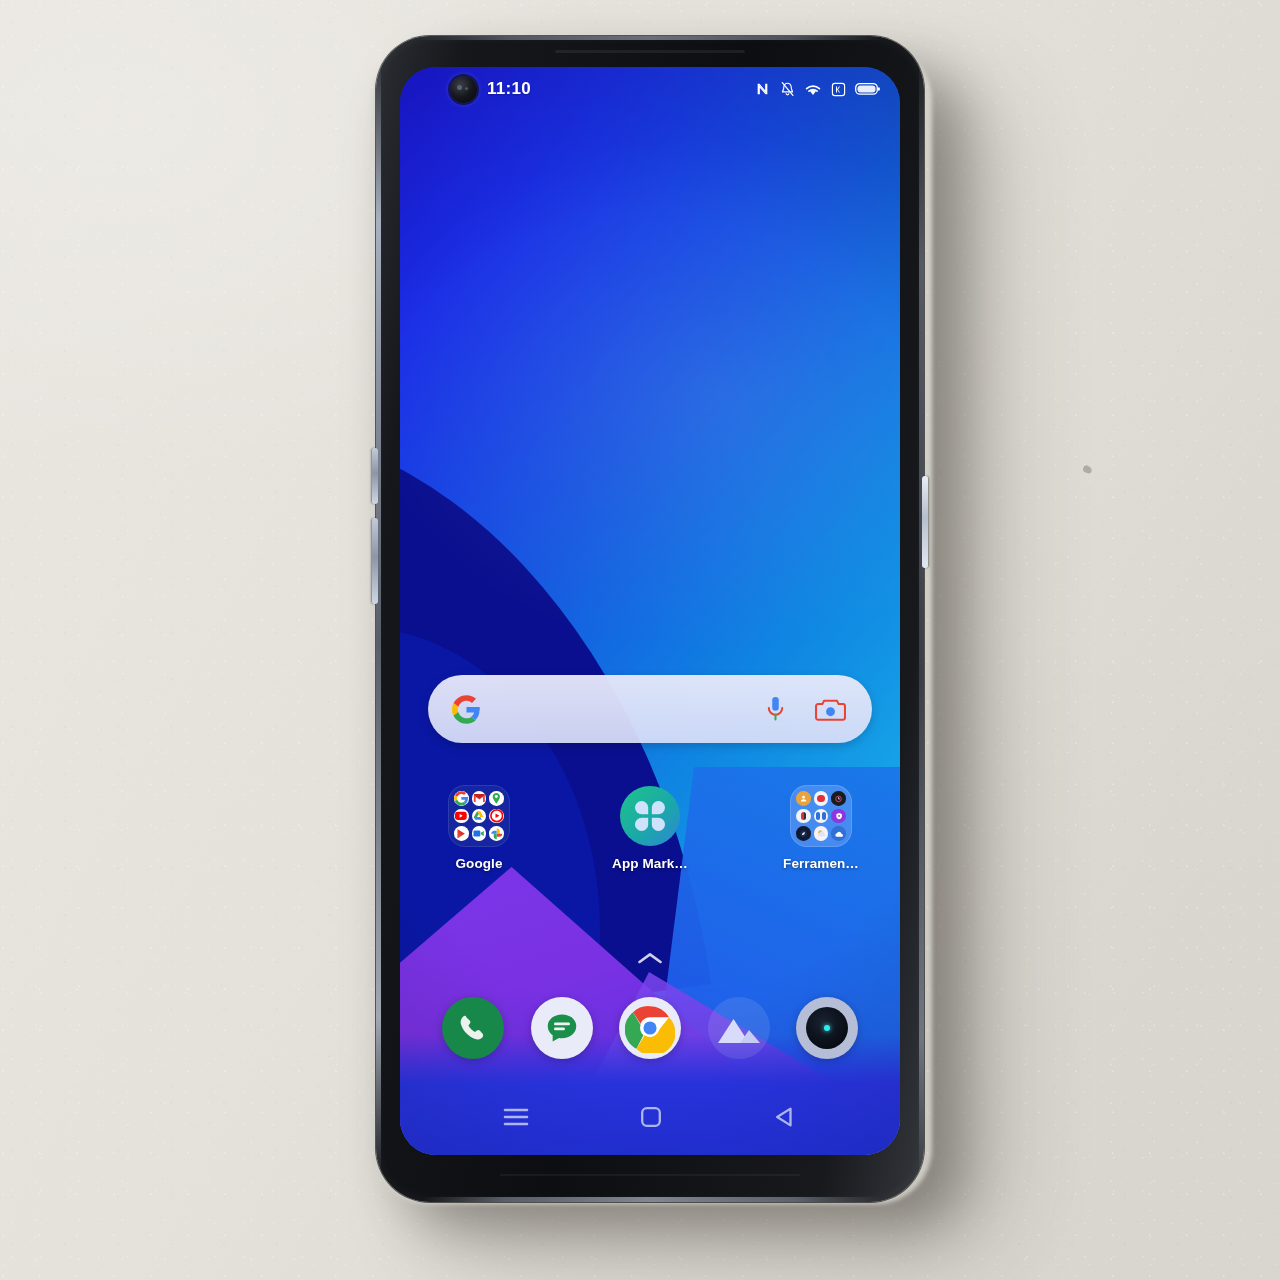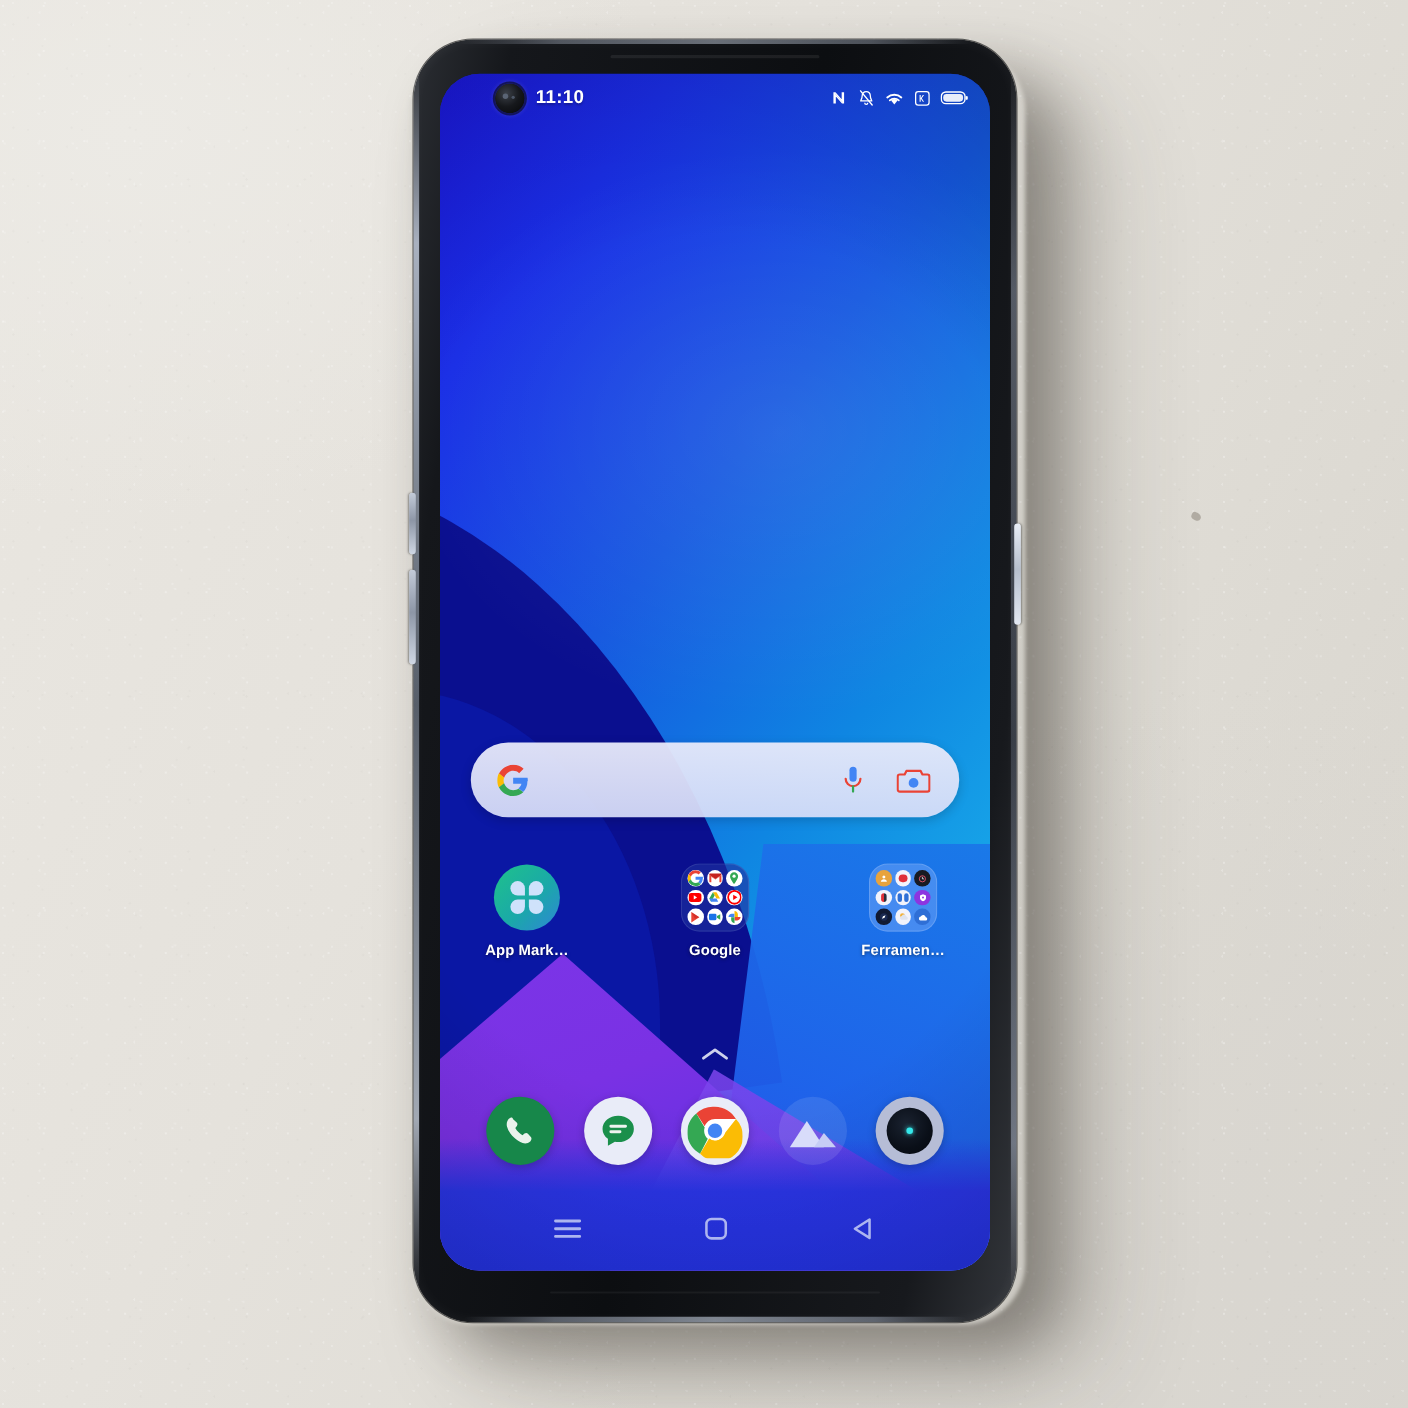--- a/index.html
+++ b/index.html
@@ -241,20 +241,87 @@
             <rect x="8.6" y="2" width="3.4" height="14.2" rx="3.4" fill="#FBBC05" opacity=".0"></rect>
           </svg>
           <svg width="31" height="27" viewBox="0 0 32 28">
             <path d="M3 8.4h4.6L9.3 5h13.4l1.7 3.4H29a2 2 0 0 1 2 2v12.2a2 2 0 0 1-2 2H3a2 2 0 0 1-2-2V10.4a2 2 0 0 1 2-2z" fill="none" stroke="#EA4335" stroke-width="2.1" stroke-linejoin="round"></path>
             <circle cx="16" cy="16.3" r="4.6" fill="#4285F4"></circle>
           </svg>
         </div>
       </div>
 
       <div id="apps">
+
+        <div class="app">
+          <div class="appicon">
+            <div class="folder blueDark">
+              <div class="mini" style="background:#fff">
+                <svg width="100%" height="100%" viewBox="0 0 48 48">
+                    <path fill="#EA4335" d="M24 9.5c3.5 0 6.6 1.2 9 3.6l6.7-6.7C35.6 2.6 30.2.5 24 .5 14.6.5 6.5 5.9 2.6 13.8l7.8 6.1C12.3 14 17.6 9.5 24 9.5z"></path>
+                    <path fill="#4285F4" d="M46.1 24.5c0-1.6-.15-3.1-.43-4.6H24v9.1h12.4c-.54 2.9-2.17 5.3-4.6 6.9l7.1 5.5c4.17-3.8 6.6-9.5 6.6-16.2z"></path>
+                    <path fill="#FBBC05" d="M10.4 28.6c-.5-1.5-.8-3-.8-4.6s.3-3.1.8-4.6l-7.8-6.1C1 16.4 0 20.1 0 24s1 7.6 2.6 10.7l7.8-6.1z"></path>
+                    <path fill="#34A853" d="M24 47.5c6.2 0 11.5-2.1 15.3-5.6l-7.1-5.5c-2 1.4-4.6 2.2-8.2 2.2-6.4 0-11.7-4.5-13.6-10.4l-7.8 6.1C6.5 42.1 14.6 47.5 24 47.5z"></path>
+                  </svg>
+              </div>
+              <div class="mini" style="background:#fff">
+                <svg width="100%" height="100%" viewBox="0 0 24 24">
+                    <path d="M3 7.2l9 6 9-6V17a1 1 0 0 1-1 1h-2V10l-6 4-6-4v8H4a1 1 0 0 1-1-1z" fill="#EA4335"></path>
+                    <path d="M3 7.2V6a1 1 0 0 1 1-1h16a1 1 0 0 1 1 1v1.2l-9 6z" fill="#C5221F"></path>
+                  </svg>
+              </div>
+              <div class="mini" style="background:#fff">
+                <svg width="100%" height="100%" viewBox="0 0 24 24">
+                    <path d="M12 3.2c-3.3 0-6 2.6-6 5.9 0 4.4 6 11.7 6 11.7s6-7.3 6-11.7c0-3.3-2.7-5.9-6-5.9z" fill="#34A853"></path>
+                    <circle cx="12" cy="9.1" r="2.4" fill="#fff"></circle>
+                  </svg>
+              </div>
+              <div class="mini" style="background:#fff;display:flex;align-items:center;justify-content:center">
+                <svg width="80%" height="80%" viewBox="0 0 24 17">
+                    <rect x="0" y="0" width="24" height="17" rx="5" fill="#FF0000"></rect>
+                    <path d="M9.6 4.6l6.2 3.9-6.2 3.9z" fill="#fff"></path>
+                  </svg>
+              </div>
+              <div class="mini" style="background:#fff;display:flex;align-items:center;justify-content:center">
+                <svg width="78%" height="78%" viewBox="0 0 24 22">
+                    <path d="M8.6 1.5h6.8l6.8 12h-6.8z" fill="#FBBC05"></path>
+                    <path d="M8.6 1.5L1.8 13.5l3.4 6 6.8-12z" fill="#34A853"></path>
+                    <path d="M1.8 13.5h13.6l3.4 6H5.2z" fill="#4285F4"></path>
+                  </svg>
+              </div>
+              <div class="mini" style="background:#fff;display:flex;align-items:center;justify-content:center">
+                <svg width="92%" height="92%" viewBox="0 0 24 24">
+                    <circle cx="12" cy="12" r="10.4" fill="none" stroke="#FF0000" stroke-width="3"></circle>
+                    <path d="M9.8 7.8l7 4.2-7 4.2z" fill="#FF0000"></path>
+                  </svg>
+              </div>
+              <div class="mini" style="background:#fff;display:flex;align-items:center;justify-content:center">
+                <svg width="80%" height="80%" viewBox="0 0 24 24">
+                    <path d="M5 2.4l15 9.6-15 9.6z" fill="#EA4335"></path>
+                    <path d="M5 2.4l15 9.6-8 2.6z" fill="#C5221F" opacity=".55"></path>
+                  </svg>
+              </div>
+              <div class="mini" style="background:#fff;display:flex;align-items:center;justify-content:center">
+                <svg width="80%" height="62%" viewBox="0 0 24 15">
+                    <rect x="1" y="1.5" width="14" height="12" rx="2.4" fill="#1A73E8"></rect>
+                    <path d="M16 6l6-3.6v10.2L16 9z" fill="#34A853"></path>
+                  </svg>
+              </div>
+              <div class="mini" style="background:#fff;display:flex;align-items:center;justify-content:center">
+                <svg width="92%" height="92%" viewBox="0 0 24 24">
+                    <path d="M12 2.2c3 0 5.4 2.4 5.4 5.4v4.2H12z" fill="#FBBC05"></path>
+                    <path d="M21.8 12c0 3-2.4 5.4-5.4 5.4H12.2V12z" fill="#EA4335"></path>
+                    <path d="M12 21.8c-3 0-5.4-2.4-5.4-5.4v-4.2H12z" fill="#34A853"></path>
+                    <path d="M2.2 12c0-3 2.4-5.4 5.4-5.4h4.2V12z" fill="#4285F4"></path>
+                  </svg>
+              </div>
+            </div>
+          </div>
+          <div class="applabel">Google</div>
+        </div>
 
         <div class="app">
           <div class="appicon">
             <svg width="62" height="62" viewBox="0 0 62 62">
               <defs>
                   <linearGradient id="amg" x1="0" y1="0" x2="1" y2="1">
                 <stop offset="0%" stop-color="#1fc28a"></stop>
                     <stop offset="55%" stop-color="#1aa9a8"></stop>
                     <stop offset="100%" stop-color="#2f86d6"></stop>
               </linearGradient>
@@ -262,87 +329,20 @@
               <circle cx="31" cy="31" r="30" fill="url(#amg)"></circle>
               <path d="M29.2 29.2h-6.6a6.6 6.6 0 1 1 6.6-6.6z" fill="#cfe2fb"></path>
               <path d="M32.8 29.2h6.6a6.6 6.6 0 1 0-6.6-6.6z" fill="#cfe2fb"></path>
               <path d="M29.2 32.8h-6.6a6.6 6.6 0 1 0 6.6 6.6z" fill="#cfe2fb"></path>
               <path d="M32.8 32.8h6.6a6.6 6.6 0 1 1-6.6 6.6z" fill="#cfe2fb"></path>
             </svg>
           </div>
           <div class="applabel">App Mark…</div>
         </div>
 
-        <div class="app">
-          <div class="appicon">
-            <div class="folder blueDark">
-              <div class="mini" style="background:#fff">
-                <svg width="100%" height="100%" viewBox="0 0 48 48">
-                    <path fill="#EA4335" d="M24 9.5c3.5 0 6.6 1.2 9 3.6l6.7-6.7C35.6 2.6 30.2.5 24 .5 14.6.5 6.5 5.9 2.6 13.8l7.8 6.1C12.3 14 17.6 9.5 24 9.5z"></path>
-                    <path fill="#4285F4" d="M46.1 24.5c0-1.6-.15-3.1-.43-4.6H24v9.1h12.4c-.54 2.9-2.17 5.3-4.6 6.9l7.1 5.5c4.17-3.8 6.6-9.5 6.6-16.2z"></path>
-                    <path fill="#FBBC05" d="M10.4 28.6c-.5-1.5-.8-3-.8-4.6s.3-3.1.8-4.6l-7.8-6.1C1 16.4 0 20.1 0 24s1 7.6 2.6 10.7l7.8-6.1z"></path>
-                    <path fill="#34A853" d="M24 47.5c6.2 0 11.5-2.1 15.3-5.6l-7.1-5.5c-2 1.4-4.6 2.2-8.2 2.2-6.4 0-11.7-4.5-13.6-10.4l-7.8 6.1C6.5 42.1 14.6 47.5 24 47.5z"></path>
-                  </svg>
-              </div>
-              <div class="mini" style="background:#fff">
-                <svg width="100%" height="100%" viewBox="0 0 24 24">
-                    <path d="M3 7.2l9 6 9-6V17a1 1 0 0 1-1 1h-2V10l-6 4-6-4v8H4a1 1 0 0 1-1-1z" fill="#EA4335"></path>
-                    <path d="M3 7.2V6a1 1 0 0 1 1-1h16a1 1 0 0 1 1 1v1.2l-9 6z" fill="#C5221F"></path>
-                  </svg>
-              </div>
-              <div class="mini" style="background:#fff">
-                <svg width="100%" height="100%" viewBox="0 0 24 24">
-                    <path d="M12 3.2c-3.3 0-6 2.6-6 5.9 0 4.4 6 11.7 6 11.7s6-7.3 6-11.7c0-3.3-2.7-5.9-6-5.9z" fill="#34A853"></path>
-                    <circle cx="12" cy="9.1" r="2.4" fill="#fff"></circle>
-                  </svg>
-              </div>
-              <div class="mini" style="background:#fff;display:flex;align-items:center;justify-content:center">
-                <svg width="80%" height="80%" viewBox="0 0 24 17">
-                    <rect x="0" y="0" width="24" height="17" rx="5" fill="#FF0000"></rect>
-                    <path d="M9.6 4.6l6.2 3.9-6.2 3.9z" fill="#fff"></path>
-                  </svg>
-              </div>
-              <div class="mini" style="background:#fff;display:flex;align-items:center;justify-content:center">
-                <svg width="78%" height="78%" viewBox="0 0 24 22">
-                    <path d="M8.6 1.5h6.8l6.8 12h-6.8z" fill="#FBBC05"></path>
-                    <path d="M8.6 1.5L1.8 13.5l3.4 6 6.8-12z" fill="#34A853"></path>
-                    <path d="M1.8 13.5h13.6l3.4 6H5.2z" fill="#4285F4"></path>
-                  </svg>
-              </div>
-              <div class="mini" style="background:#fff;display:flex;align-items:center;justify-content:center">
-                <svg width="92%" height="92%" viewBox="0 0 24 24">
-                    <circle cx="12" cy="12" r="10.4" fill="none" stroke="#FF0000" stroke-width="3"></circle>
-                    <path d="M9.8 7.8l7 4.2-7 4.2z" fill="#FF0000"></path>
-                  </svg>
-              </div>
-              <div class="mini" style="background:#fff;display:flex;align-items:center;justify-content:center">
-                <svg width="80%" height="80%" viewBox="0 0 24 24">
-                    <path d="M5 2.4l15 9.6-15 9.6z" fill="#EA4335"></path>
-                    <path d="M5 2.4l15 9.6-8 2.6z" fill="#C5221F" opacity=".55"></path>
-                  </svg>
-              </div>
-              <div class="mini" style="background:#fff;display:flex;align-items:center;justify-content:center">
-                <svg width="80%" height="62%" viewBox="0 0 24 15">
-                    <rect x="1" y="1.5" width="14" height="12" rx="2.4" fill="#1A73E8"></rect>
-                    <path d="M16 6l6-3.6v10.2L16 9z" fill="#34A853"></path>
-                  </svg>
-              </div>
-              <div class="mini" style="background:#fff;display:flex;align-items:center;justify-content:center">
-                <svg width="92%" height="92%" viewBox="0 0 24 24">
-                    <path d="M12 2.2c3 0 5.4 2.4 5.4 5.4v4.2H12z" fill="#FBBC05"></path>
-                    <path d="M21.8 12c0 3-2.4 5.4-5.4 5.4H12.2V12z" fill="#EA4335"></path>
-                    <path d="M12 21.8c-3 0-5.4-2.4-5.4-5.4v-4.2H12z" fill="#34A853"></path>
-                    <path d="M2.2 12c0-3 2.4-5.4 5.4-5.4h4.2V12z" fill="#4285F4"></path>
-                  </svg>
-              </div>
-            </div>
-          </div>
-          <div class="applabel">Google</div>
-        </div>
-
 
 
         <div class="app">
           <div class="appicon">
             <div class="folder blueLight">
               <div class="mini" style="background:#e8a33d;display:flex;align-items:center;justify-content:center">
                 <svg width="62%" height="62%" viewBox="0 0 24 24">
                     <circle cx="12" cy="8.4" r="3.6" fill="#fff"></circle>
                     <path d="M4.8 20c0-4 3.2-6.2 7.2-6.2s7.2 2.2 7.2 6.2z" fill="#fff"></path>
                   </svg>

